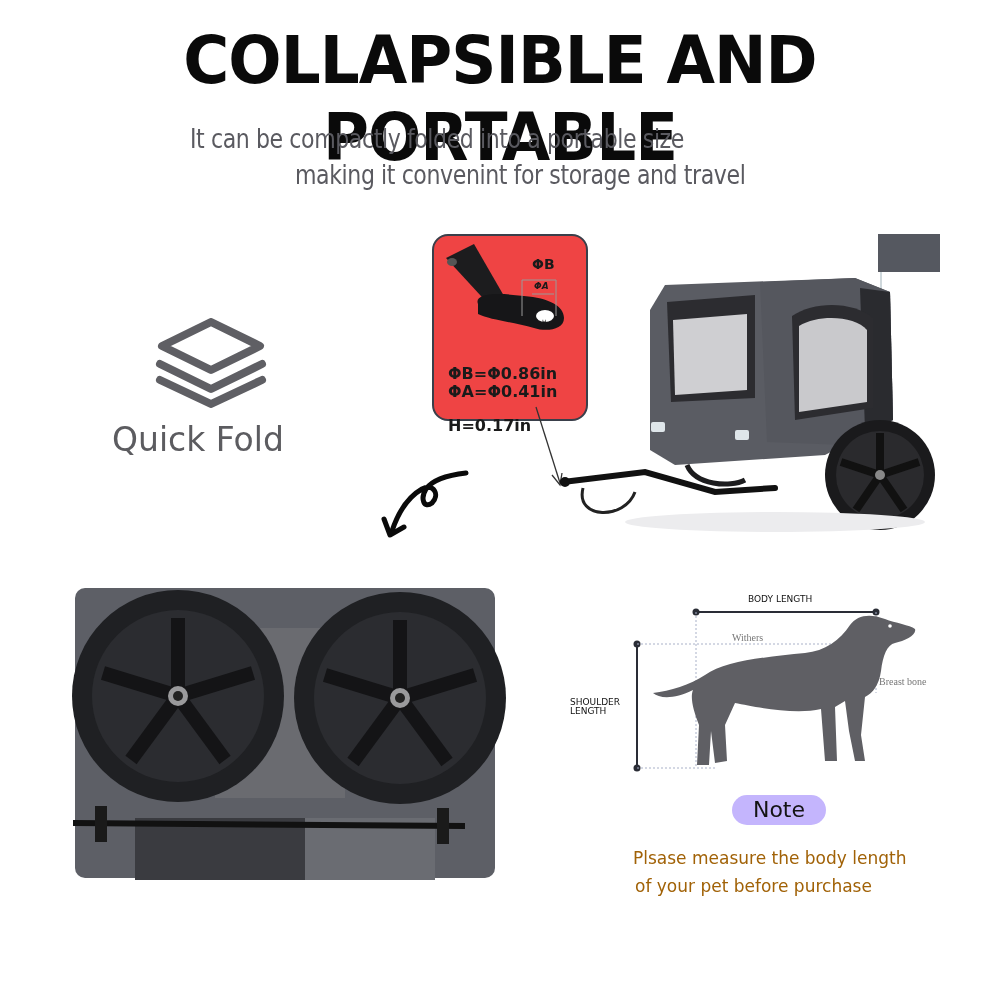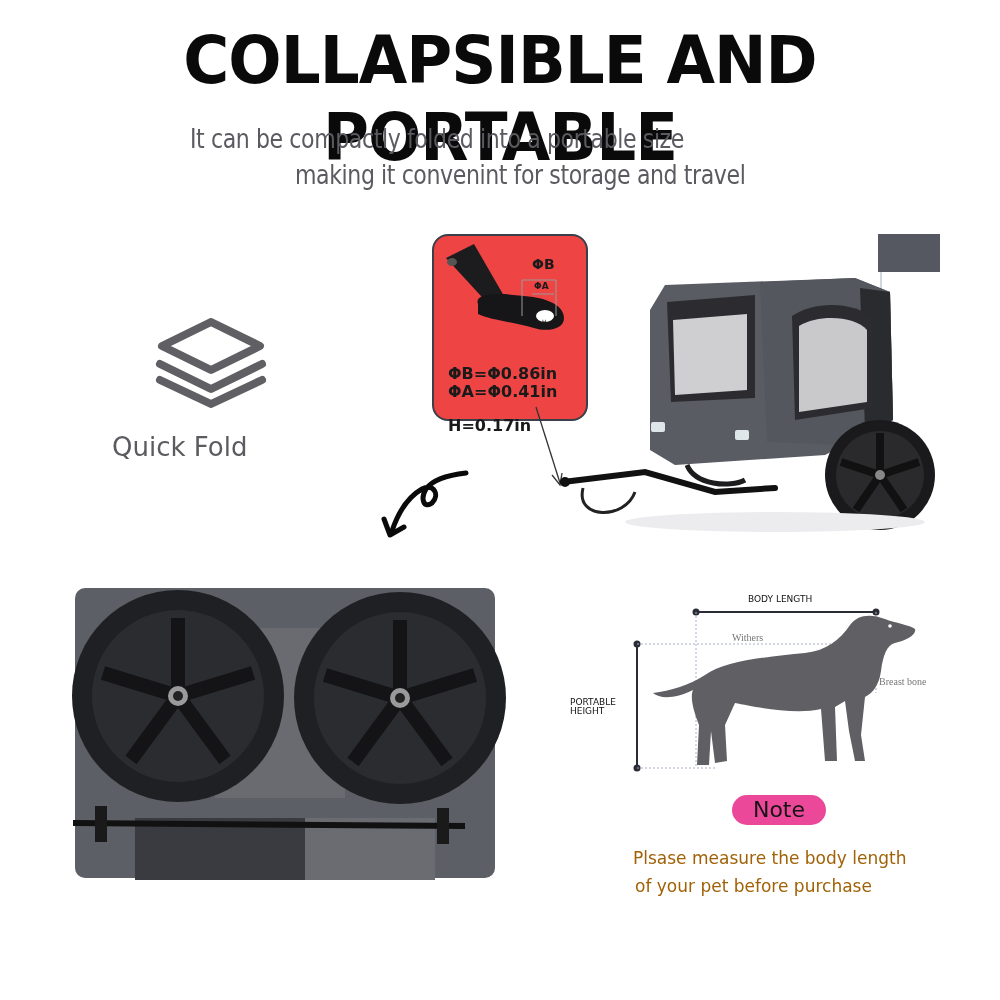--- a/index.html
+++ b/index.html
@@ -2,24 +2,24 @@
 <html><head>
 <meta charset="utf-8">
 <style>
   html, body { margin:0; padding:0; background:#ffffff; }
   body { width:1000px; height:1000px; position:relative; overflow:hidden; font-family:"Liberation Sans", sans-serif; }
   .abs { position:absolute; }
   .title { left:0; top:22px; width:1000px; text-align:center; font-family:"DejaVu Sans", sans-serif; font-weight:bold; font-size:66px; letter-spacing:-1px; color:#0a0a0a; transform:scaleX(0.95); }
   .subtitle { color:#5a5a60; font-family:"DejaVu Sans", sans-serif; font-size:26px; letter-spacing:-0.5px; transform:scaleX(0.85); transform-origin:left top; white-space:nowrap; }
   .sub1 { left:190px; top:124px; }
   .sub2 { left:295px; top:160px; }
-  .quickfold-label { left:112px; top:432px; font-family:"DejaVu Sans", sans-serif; font-size:26px; color:#5c5c60; }
+  .quickfold-label { left:112px; top:420px; font-family:"DejaVu Sans", sans-serif; font-size:33px; color:#5c5c60; }
   .hitch-card { left:432px; top:227px; width:152px; height:183px; border:2px solid #3a3f4a; border-radius:16px; background:#ef4444;margin-top:7px; }
   .spec { font-family:"DejaVu Sans", sans-serif; font-weight:bold; font-size:16px; color:#1a1a1a; left:14px; }
-  .note-pill { left:732px; top:795px; width:94px; height:30px; border-radius:15px; background:#ec4899; text-align:center; line-height:30px; font-family:"DejaVu Sans", sans-serif; font-size:22px; color:#141414; }
+  .note-pill { left:732px; top:795px; width:94px; height:30px; border-radius:15px; background:#c4b5fd; text-align:center; line-height:30px; font-family:"DejaVu Sans", sans-serif; font-size:22px; color:#141414; }
   .note-text { font-family:"DejaVu Sans", sans-serif; font-size:17px; color:#a16207; white-space:nowrap; }
   .dim-label { font-family:"DejaVu Sans", sans-serif; font-weight:normal; font-size:9px; color:#111; line-height:9px; }
   .small-label { font-family:Liberation Serif, serif; font-size:10px; color:#777; }
 </style>
 </head>
 <body>
 
 <div class="abs title">COLLAPSIBLE AND PORTABLE</div>
 <div class="abs subtitle sub1">It can be compactly folded into a portable size</div>
 <div class="abs subtitle sub2">making it convenint for storage and travel</div>
@@ -45,21 +45,21 @@
     <path d="M12,22 L40,8 L70,60 L58,72 Z" fill="#1c1c1e"></path>
     <ellipse cx="18" cy="26" rx="5" ry="4" fill="#555"></ellipse>
     <path d="M44,68 C40,58 60,56 90,60 C115,62 130,70 130,82 C130,94 112,96 100,92 C80,86 56,84 44,78 Z" fill="#161618"></path>
     <ellipse cx="111" cy="80" rx="9" ry="6" fill="#fff"></ellipse>
     <line x1="88" y1="44" x2="122" y2="44" stroke="#999" stroke-width="1"></line>
     <line x1="88" y1="44" x2="88" y2="80" stroke="#999" stroke-width="1"></line>
     <line x1="122" y1="44" x2="122" y2="80" stroke="#999" stroke-width="1"></line>
     <line x1="98" y1="58" x2="120" y2="58" stroke="#999" stroke-width="1"></line>
   </svg>
   <div class="abs spec" style="left:98px; top:20px; font-size:14px;">ΦB</div>
-  <div class="abs spec" style="left:100px; top:45px; font-size:9px;">ΦA</div>
+  <div class="abs spec" style="left:100px; top:45px; font-size:9px;font-style:italic;">ΦA</div>
   <div class="abs spec" style="left:108px; top:82px; font-size:6px; font-weight:normal;">H</div>
   <div class="abs spec" style="top:128px;">ΦB=Φ0.86in</div>
   <div class="abs spec" style="top:146px;">ΦA=Φ0.41in</div>
   <div class="abs spec" style="top:180px;">H=0.17in</div>
 </div>
 
 <svg class="abs" style="left:530px; top:405px;" width="40" height="85">
   <line x1="6" y1="2" x2="30" y2="78" stroke="#333" stroke-width="1.3"></line>
   <polyline points="22,70 30,80 32,68" fill="none" stroke="#333" stroke-width="1.3"></polyline>
 </svg>
@@ -153,20 +153,20 @@
 
     <line x1="72" y1="59" x2="280" y2="59" stroke="#a9b1c8" stroke-width="1" stroke-dasharray="2,2"></line>
     <line x1="72" y1="183" x2="150" y2="183" stroke="#a9b1c8" stroke-width="1" stroke-dasharray="2,2"></line>
     <line x1="131" y1="27" x2="131" y2="183" stroke="#a9b1c8" stroke-width="1" stroke-dasharray="2,2"></line>
     <line x1="311" y1="27" x2="311" y2="108" stroke="#a9b1c8" stroke-width="1" stroke-dasharray="2,2"></line>
 
     <path fill="#5f5f64" d="M88,108 C105,106 125,100 140,90 C160,76 200,72 240,68 C260,66 275,55 285,40 C292,30 305,28 320,34 C330,38 345,40 350,44 C352,50 340,56 330,58 C322,60 318,70 316,86 C314,100 308,108 300,112 L296,150 L300,176 L290,176 L284,146 L280,116 L270,122 L272,176 L260,176 L256,124 C230,130 190,122 170,118 L160,140 L162,176 L150,178 L146,146 L144,180 L132,180 L134,140 C128,125 125,112 128,105 C110,114 95,114 88,108 Z"></path>
     <circle cx="325" cy="41" r="1.8" fill="#fff"></circle>
   </svg>
   <div class="abs dim-label" style="left:183px; top:10px;">BODY LENGTH</div>
-  <div class="abs dim-label" style="left:5px; top:113px; width:50px;">PORTABLE HEIGHT</div>
+  <div class="abs dim-label" style="left:5px; top:113px; width:50px;">SHOULDER LENGTH</div>
   <div class="abs small-label" style="left:167px; top:47px;">Withers</div>
   <div class="abs small-label" style="left:314px; top:91px;">Breast bone</div>
 </div>
 
 <div class="abs note-pill">Note</div>
 <div class="abs note-text" style="left:633px; top:848px;">Plsase measure the body length</div>
 <div class="abs note-text" style="left:635px; top:876px;">of your pet before purchase</div>
 
 </body></html>

